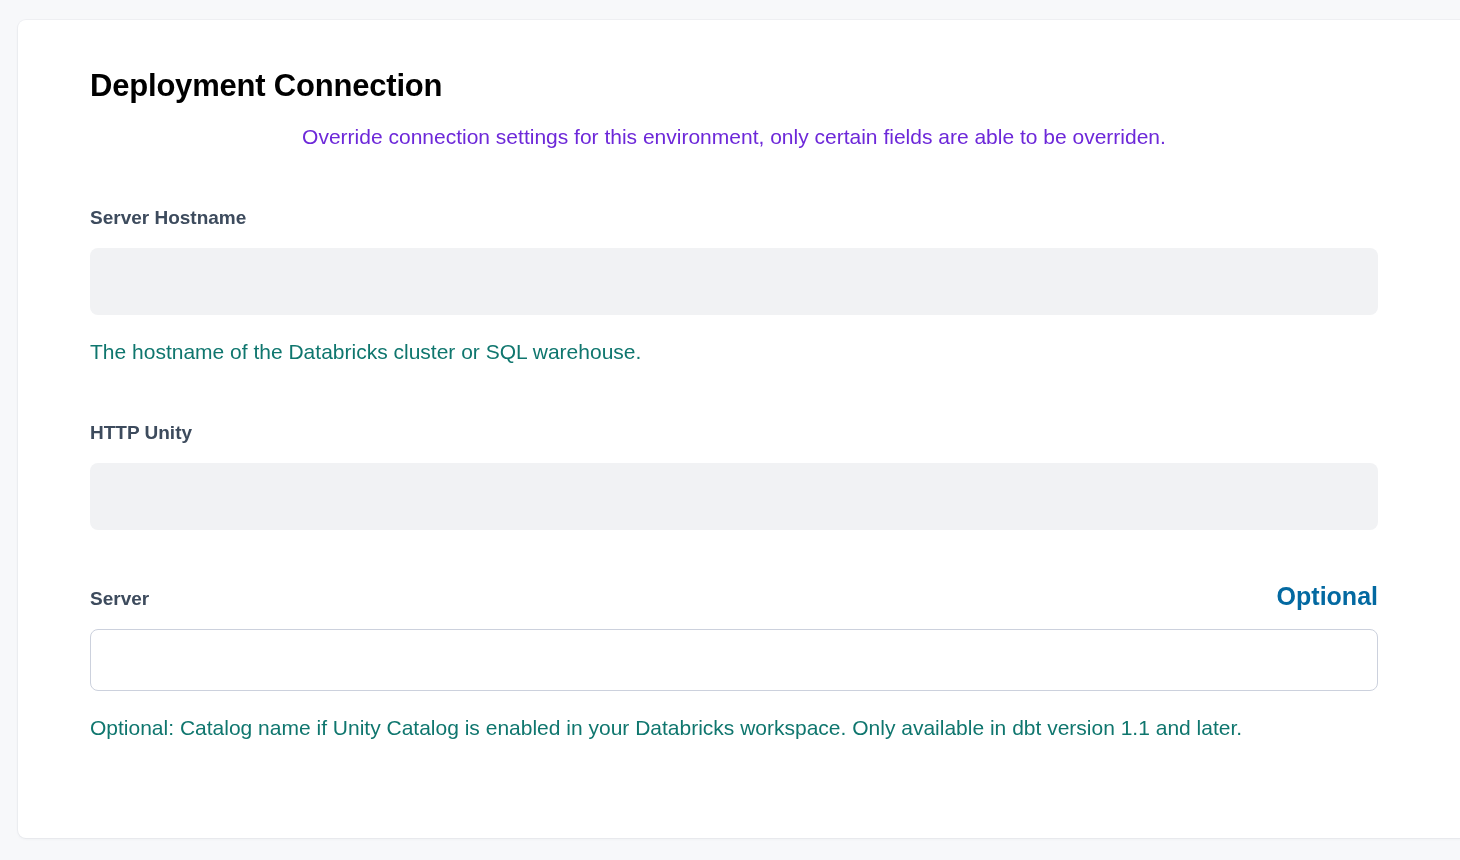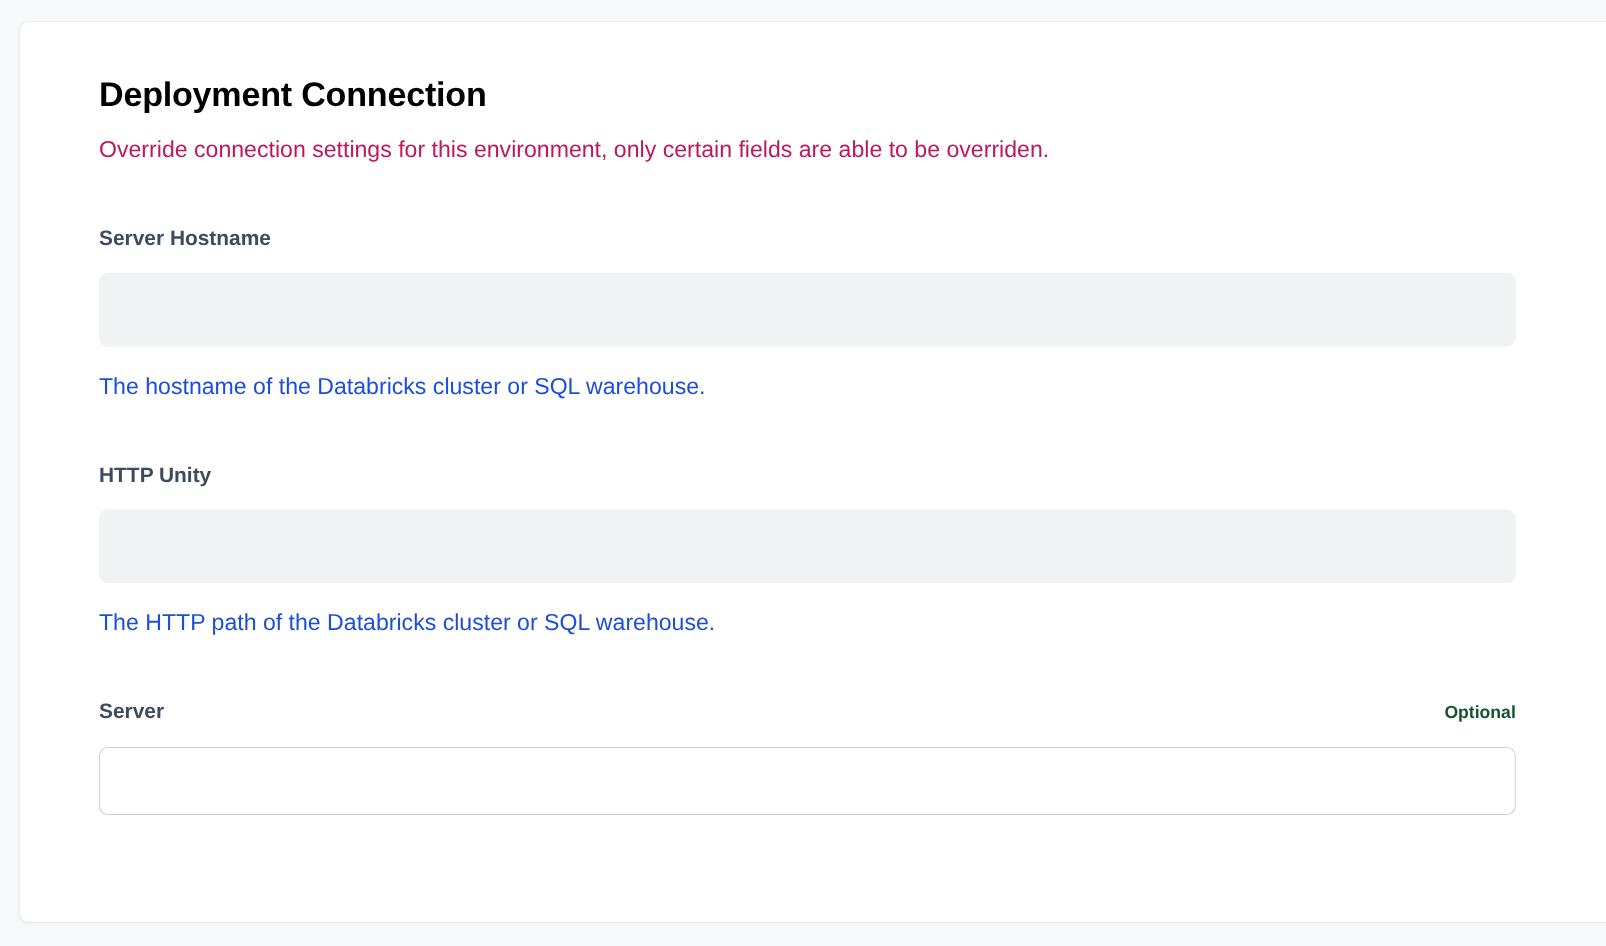--- a/index.html
+++ b/index.html
@@ -28,39 +28,40 @@
     font-size: 31px;
     font-weight: 700;
     line-height: 40px;
     color: #000000;
     letter-spacing: -0.2px;
   }
   .page-subtitle {
     margin-top: 16px;
     font-size: 21px;
     line-height: 29px;
-    color: #be185d;
+    color: #6d28d9;
+    text-align: center;
   }
   .field-group { margin-top: 54px; }
   .field-group.first { }
   .label-row {
     display: flex;
     align-items: baseline;
     justify-content: space-between;
     line-height: 25px;
   }
   .field-label {
     font-size: 19px;
     font-weight: 700;
     color: #3d4b5d;
   }
   .optional-badge {
-    font-size: 16px;
+    font-size: 25px;
     font-weight: 600;
-    color: #14532d;
+    color: #0369a1;
   }
   .text-input {
     display: block;
     width: 100%;
     margin-top: 18px;
     border-radius: 8px;
     font-family: "Liberation Sans", sans-serif;
     font-size: 20px;
     color: #14171c;
     padding: 0 18px;
@@ -73,21 +74,21 @@
   }
   .text-input.enabled {
     height: 62px;
     background: #ffffff;
     border: 1px solid #ccd1dd;
   }
   .helper-text {
     margin-top: 22px;
     font-size: 21px;
     line-height: 29px;
-    color: #1d4ed8;
+    color: #0f766e;
   }
 </style>
 </head>
 <body>
 
 <div class="card">
   <div class="content">
 
     <h1 class="page-title">Deployment Connection</h1>
 
@@ -99,25 +100,25 @@
       </div>
       <input type="text" class="text-input disabled" disabled="" value="" style="">
       <p class="helper-text">The hostname of the Databricks cluster or SQL warehouse.</p>
     </div>
 
     <div class="field-group">
       <div class="label-row">
         <span class="field-label">HTTP Unity</span>
       </div>
       <input type="text" class="text-input disabled" disabled="" value="" style="">
-      <p class="helper-text">The HTTP path of the Databricks cluster or SQL warehouse.</p>
     </div>
 
     <div class="field-group">
       <div class="label-row">
         <span class="field-label">Server</span>
         <span class="optional-badge">Optional</span>
       </div>
       <input type="text" class="text-input enabled" value="" style="">
+      <p class="helper-text">Optional: Catalog name if Unity Catalog is enabled in your Databricks workspace. Only available in dbt version 1.1 and later.</p>
     </div>
 
   </div>
 </div>
 
 </body></html>

